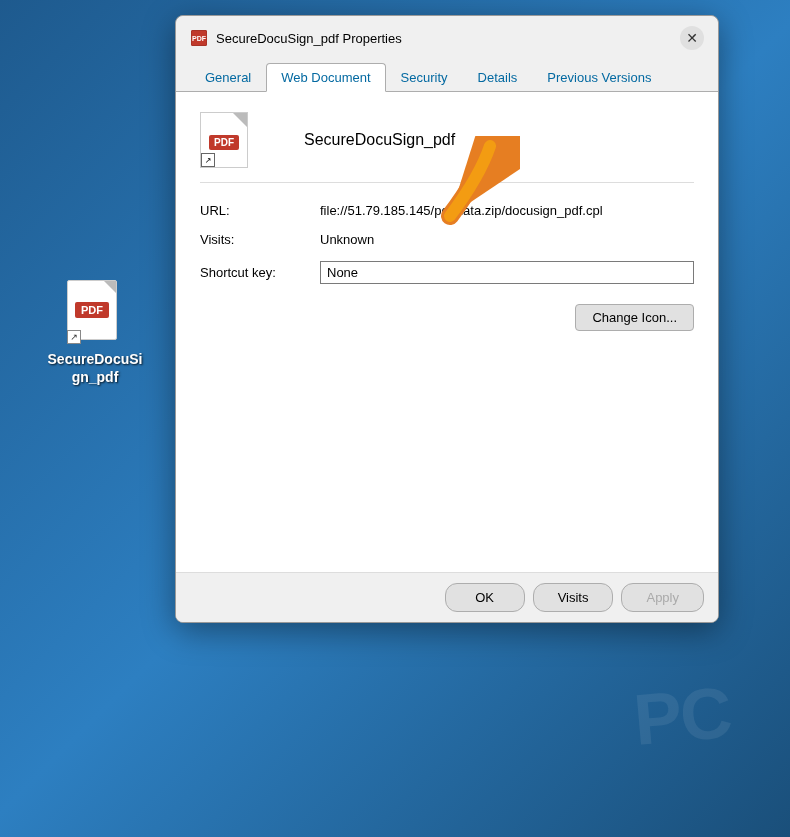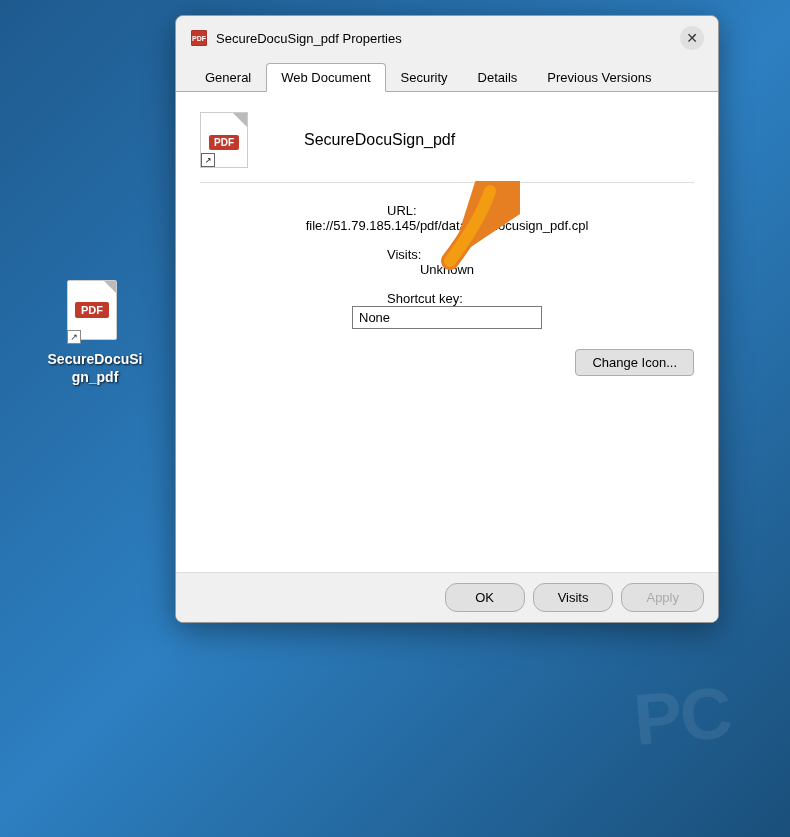--- a/index.html
+++ b/index.html
@@ -190,21 +190,21 @@
     }
 
     .tab {
       padding: 6px 14px;
       font-size: 13px;
       cursor: pointer;
       border: 1px solid transparent;
       border-bottom: none;
       border-radius: 4px 4px 0 0;
       background: transparent;
-      color: #000000;
+      color: #0369a1;
       position: relative;
       bottom: -1px;
     }
 
     .tab.active {
       background: #ffffff;
       border-color: #adadad;
       border-bottom: 1px solid #ffffff;
       font-weight: 400;
     }
@@ -278,21 +278,20 @@
       font-size: 16px;
       color: #000;
       margin-left: 40px;
     }
 
     
     .form-row {
       display: flex;
       align-items: center;
       margin-bottom: 14px;
-      flex-direction: column;
     }
 
     .form-label {
       width: 120px;
       font-size: 13px;
       color: #000;
       flex-shrink: 0;
     }
 
     .form-value {

